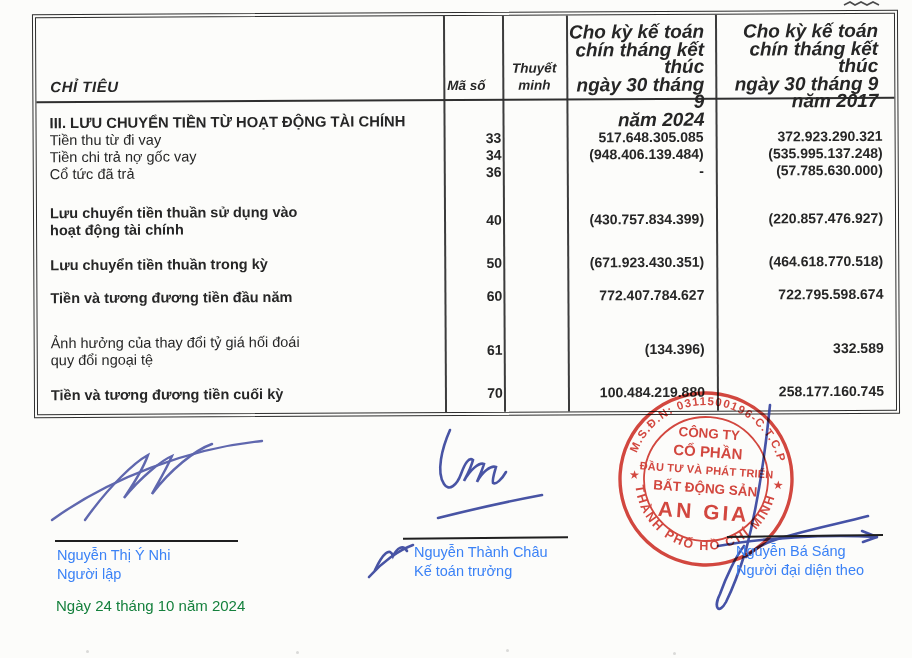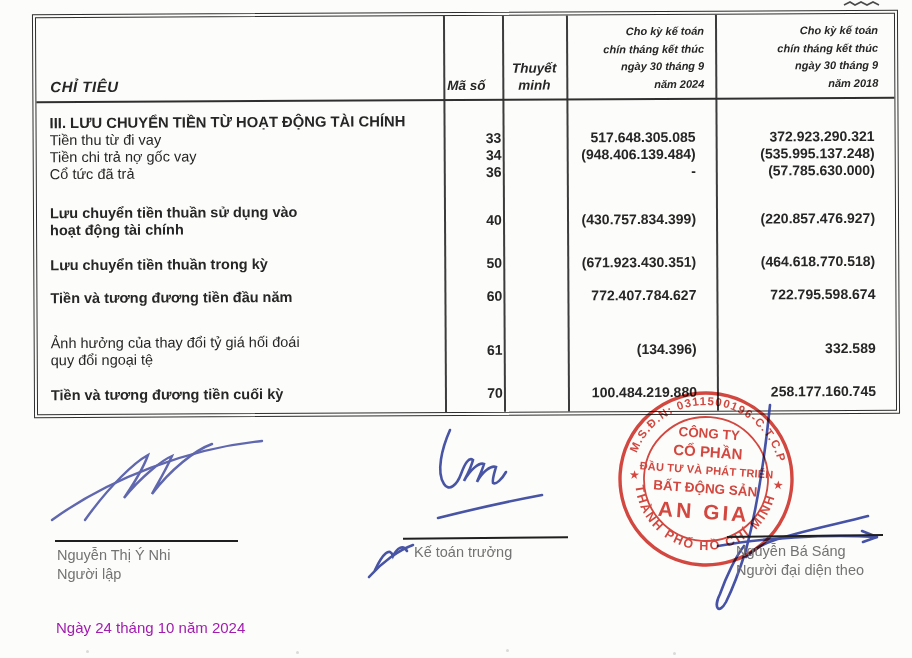--- a/index.html
+++ b/index.html
@@ -10,42 +10,42 @@
   .fin-table{position:absolute;left:33px;top:12px;width:858px;height:396px;
     border:4px double #2e2e2e;transform:rotate(-0.3deg);background:transparent;}
   .vline{position:absolute;top:0;bottom:0;width:1.5px;background:#3c3c3c;}
   .vline.v1{left:407px;} .vline.v2{left:466px;} .vline.v3{left:530px;} .vline.v4{left:679px;}
   .header-rule{position:absolute;left:0;right:0;top:83px;height:2px;background:#2f2f2f;}
 
   .hdr{position:absolute;font-style:italic;font-weight:bold;color:#262626;}
   .hdr-chitieu{left:14px;top:60px;font-size:15px;letter-spacing:.5px;}
   .hdr-maso{left:407px;width:46px;top:62px;text-align:center;font-size:13.5px;}
   .hdr-thuyet{left:466px;width:64px;top:44px;text-align:center;font-size:13.5px;line-height:17px;}
-  .hdr-period{top:8px;text-align:right;font-size:11px;line-height:17.5px;}
+  .hdr-period{top:8px;text-align:right;font-size:19px;line-height:17.5px;}
   .hdr-p2024{left:530px;width:149px;padding-right:11px;box-sizing:border-box;}
   .hdr-p2023{left:679px;width:175px;padding-right:12px;box-sizing:border-box;}
 
   .tbody{position:absolute;left:0;right:0;top:85px;padding-top:12px;}
   .row{display:grid;grid-template-columns:407px 59px 64px 149px auto;align-items:center;
        line-height:17px;font-size:14.5px;color:#262626;}
   .row .label{padding-left:13px;}
   .row .code{text-align:center;font-weight:600;font-size:14px;padding-left:41px;}
-  .row .val{text-align:right;font-weight:600;font-size:14px;padding-right:20px;white-space:nowrap;}
+  .row .val{text-align:right;font-weight:600;font-size:14px;padding-right:12px;white-space:nowrap;}
   .row .val.v23{}
   .row.section .label{font-weight:bold;font-size:14.8px;}
   .row.total .label,.row.total .val,.row.total .code{font-weight:bold;}
 
   
   .sigline{position:absolute;height:2px;background:#1f1f1f;}
   .sl1{left:55px;top:540px;width:183px;}
   .sl2{left:403px;top:537px;width:165px;transform:rotate(-0.6deg);}
   .sl3{left:727px;top:535px;width:156px;transform:rotate(-0.8deg);}
-  .sigtext{position:absolute;font-size:14.5px;line-height:19px;color:#737373;}
+  .sigtext{position:absolute;font-size:14.5px;line-height:19px;color:#3b82f6;}
   .st1{left:57px;top:546px;} .st2{left:414px;top:543px;} .st3{left:736px;top:542px;}
-  .dateline{position:absolute;left:56px;top:597px;font-size:15px;color:#a21caf;margin-top:22px;}
+  .dateline{position:absolute;left:56px;top:597px;font-size:15px;color:#15803d;}
 
   .sig-overlay{position:absolute;left:0;top:0;width:912px;height:658px;pointer-events:none;}
 
   
   .stamp{position:absolute;left:609px;top:382px;width:194px;height:194px;
     transform:rotate(4deg);mix-blend-mode:multiply;opacity:.93;}
   .stamp text{fill:#d23a31;}
 
   .speck{position:absolute;width:3px;height:3px;border-radius:50%;background:#9a9a9a;opacity:.35;}
   .edge-frag{position:absolute;left:842px;top:0;width:40px;height:7px;overflow:hidden;color:#333;
@@ -78,21 +78,21 @@
     <div class="hdr hdr-period hdr-p2024">
       <div>Cho kỳ kế toán</div>
       <div>chín tháng kết thúc</div>
       <div>ngày 30 tháng 9</div>
       <div>năm 2024</div>
     </div>
     <div class="hdr hdr-period hdr-p2023">
       <div>Cho kỳ kế toán</div>
       <div>chín tháng kết thúc</div>
       <div>ngày 30 tháng 9</div>
-      <div>năm 2018</div>
+      <div>năm 2017</div>
     </div>
 
     <div class="tbody">
         <div class="row section" style="margin-top: 0px;">
       <div class="label">
             <div>III. LƯU CHUYỂN TIỀN TỪ HOẠT ĐỘNG TÀI CHÍNH</div>
           </div>
       <div class="code"></div>
       <div class="note"></div>
       <div class="val v24"></div>
@@ -222,20 +222,21 @@
 
   <div class="sigline sl1"></div>
   <div class="sigline sl2"></div>
   <div class="sigline sl3"></div>
 
   <div class="sigtext st1">
     <div>Nguyễn Thị Ý Nhi</div>
     <div>Người lập</div>
   </div>
   <div class="sigtext st2">
+    <div>Nguyễn Thành Châu</div>
     <div>Kế toán trưởng</div>
   </div>
   <div class="sigtext st3">
     <div>Nguyễn Bá Sáng</div>
     <div>Người đại diện theo</div>
   </div>
 
   <div class="dateline">Ngày 24 tháng 10 năm 2024</div>
 
   <div class="speck" style="left:86px;top:650px;"></div>

